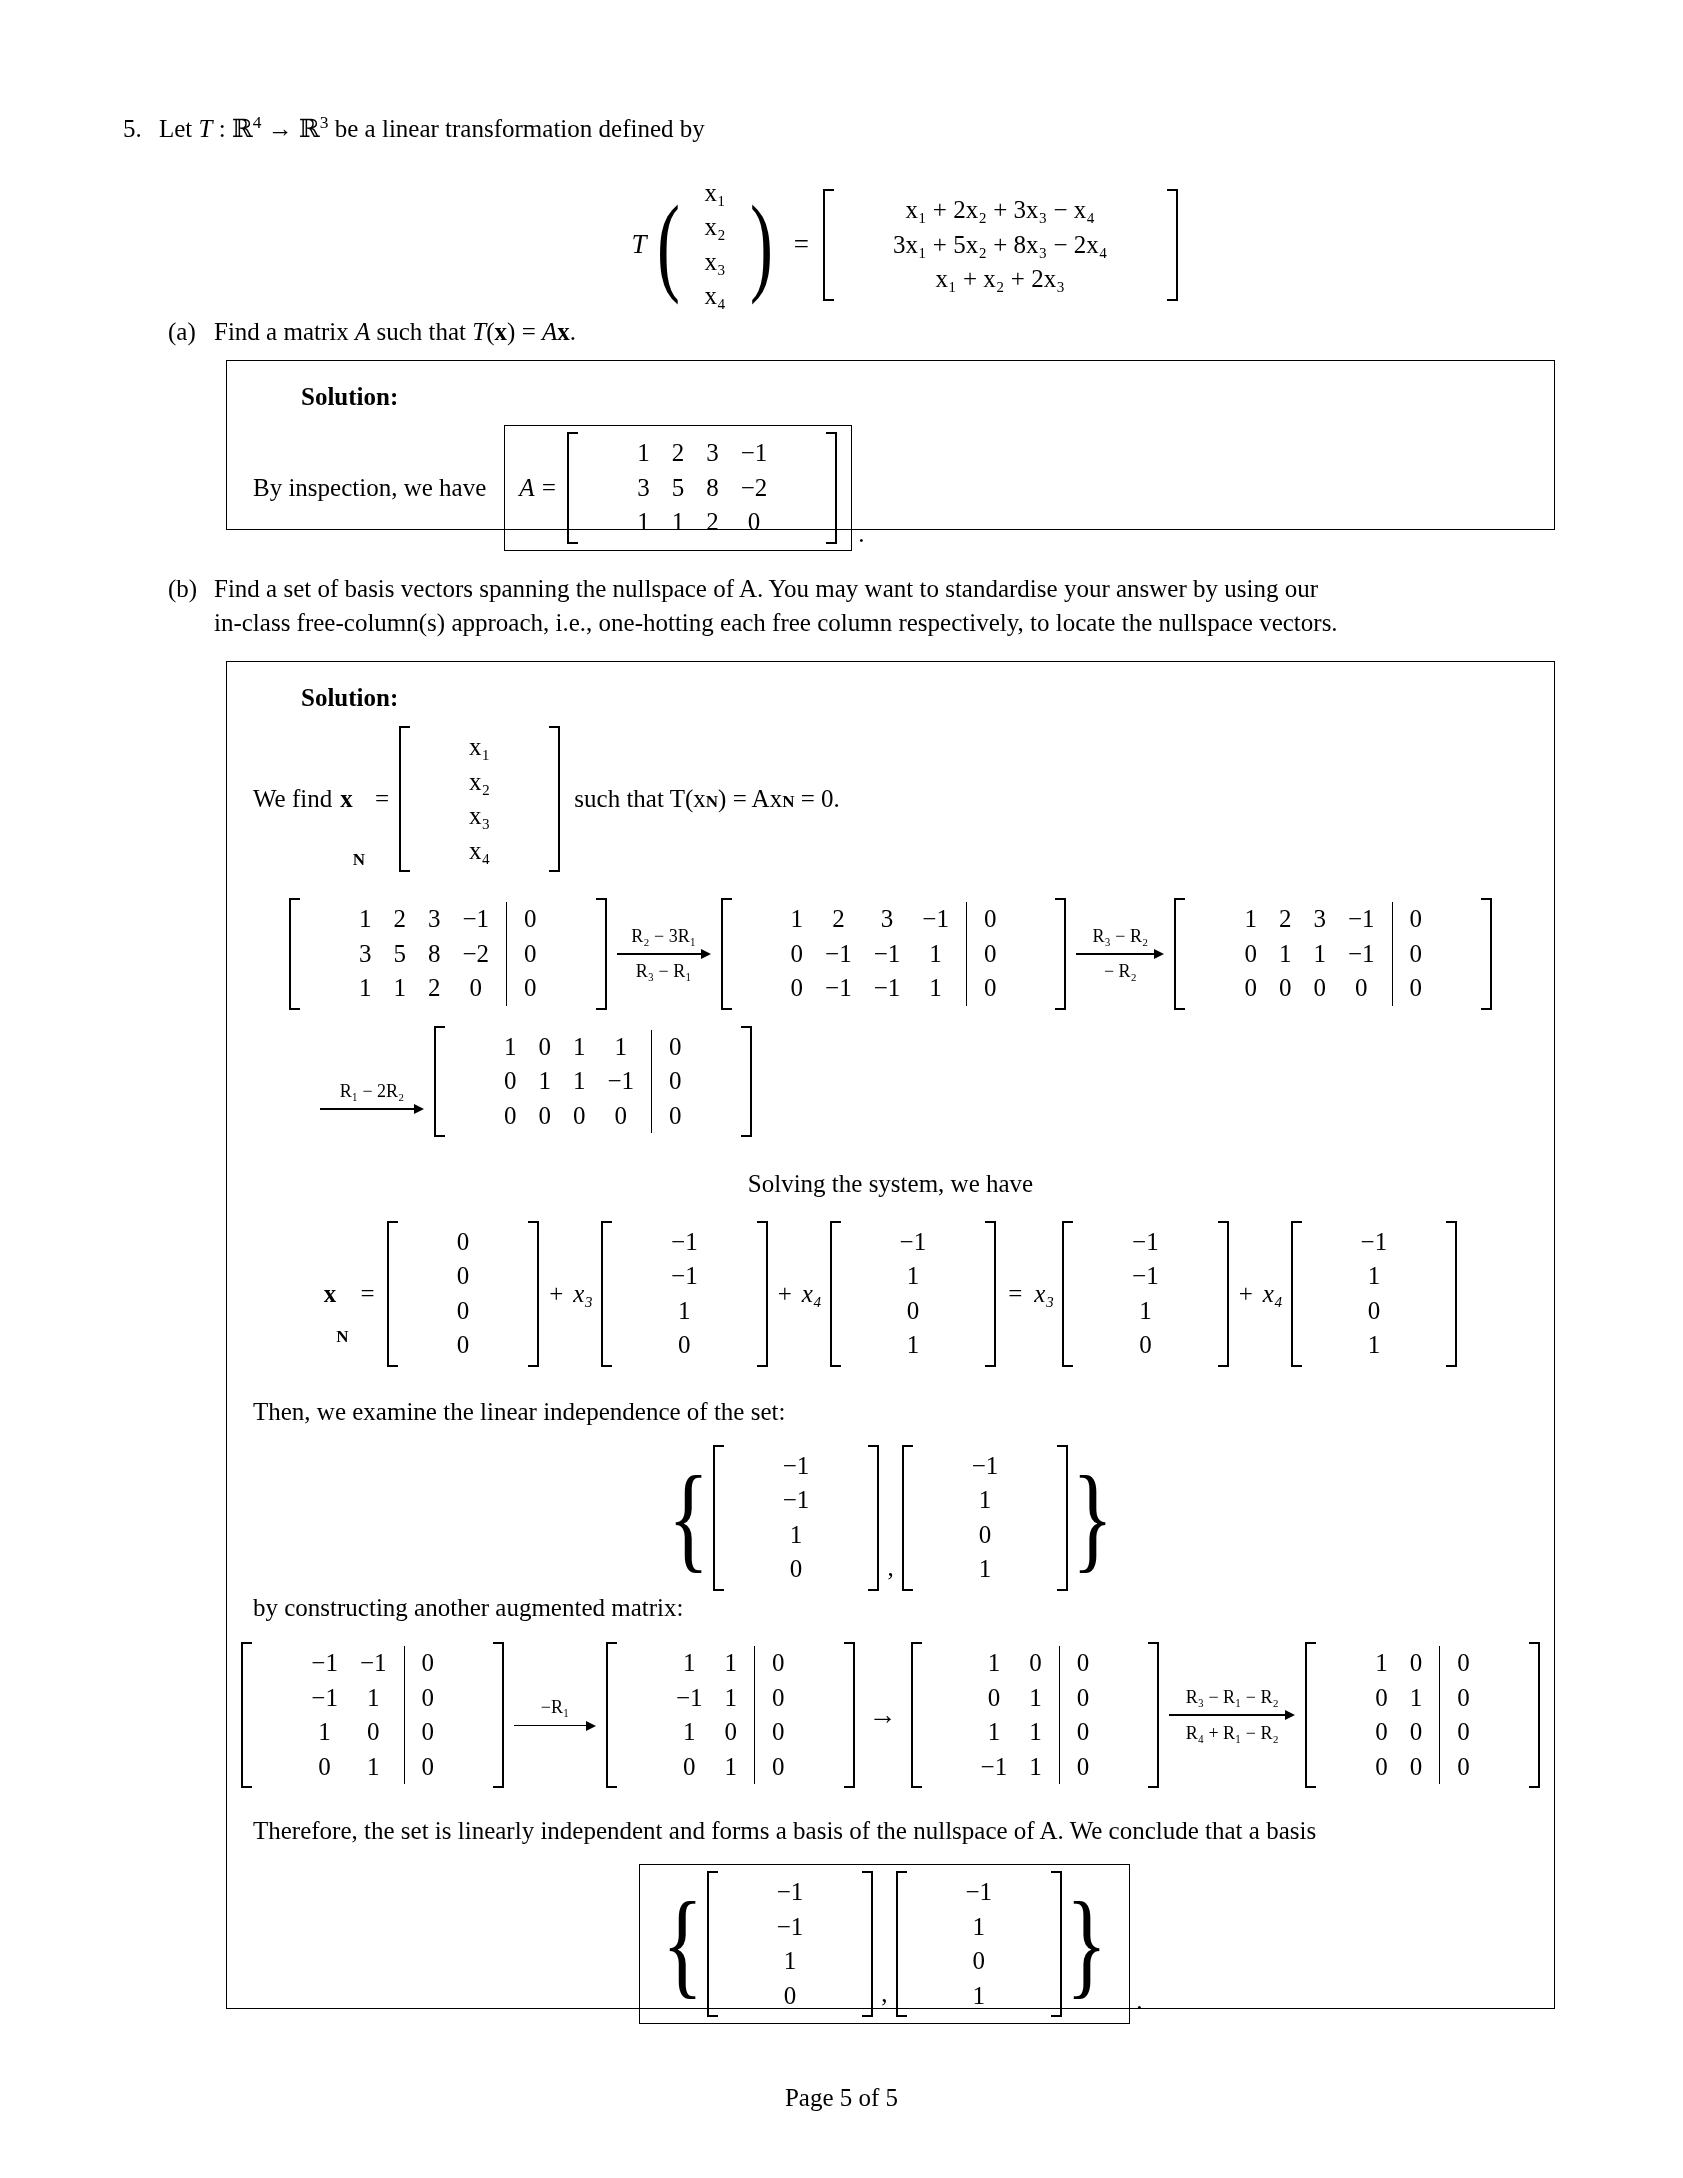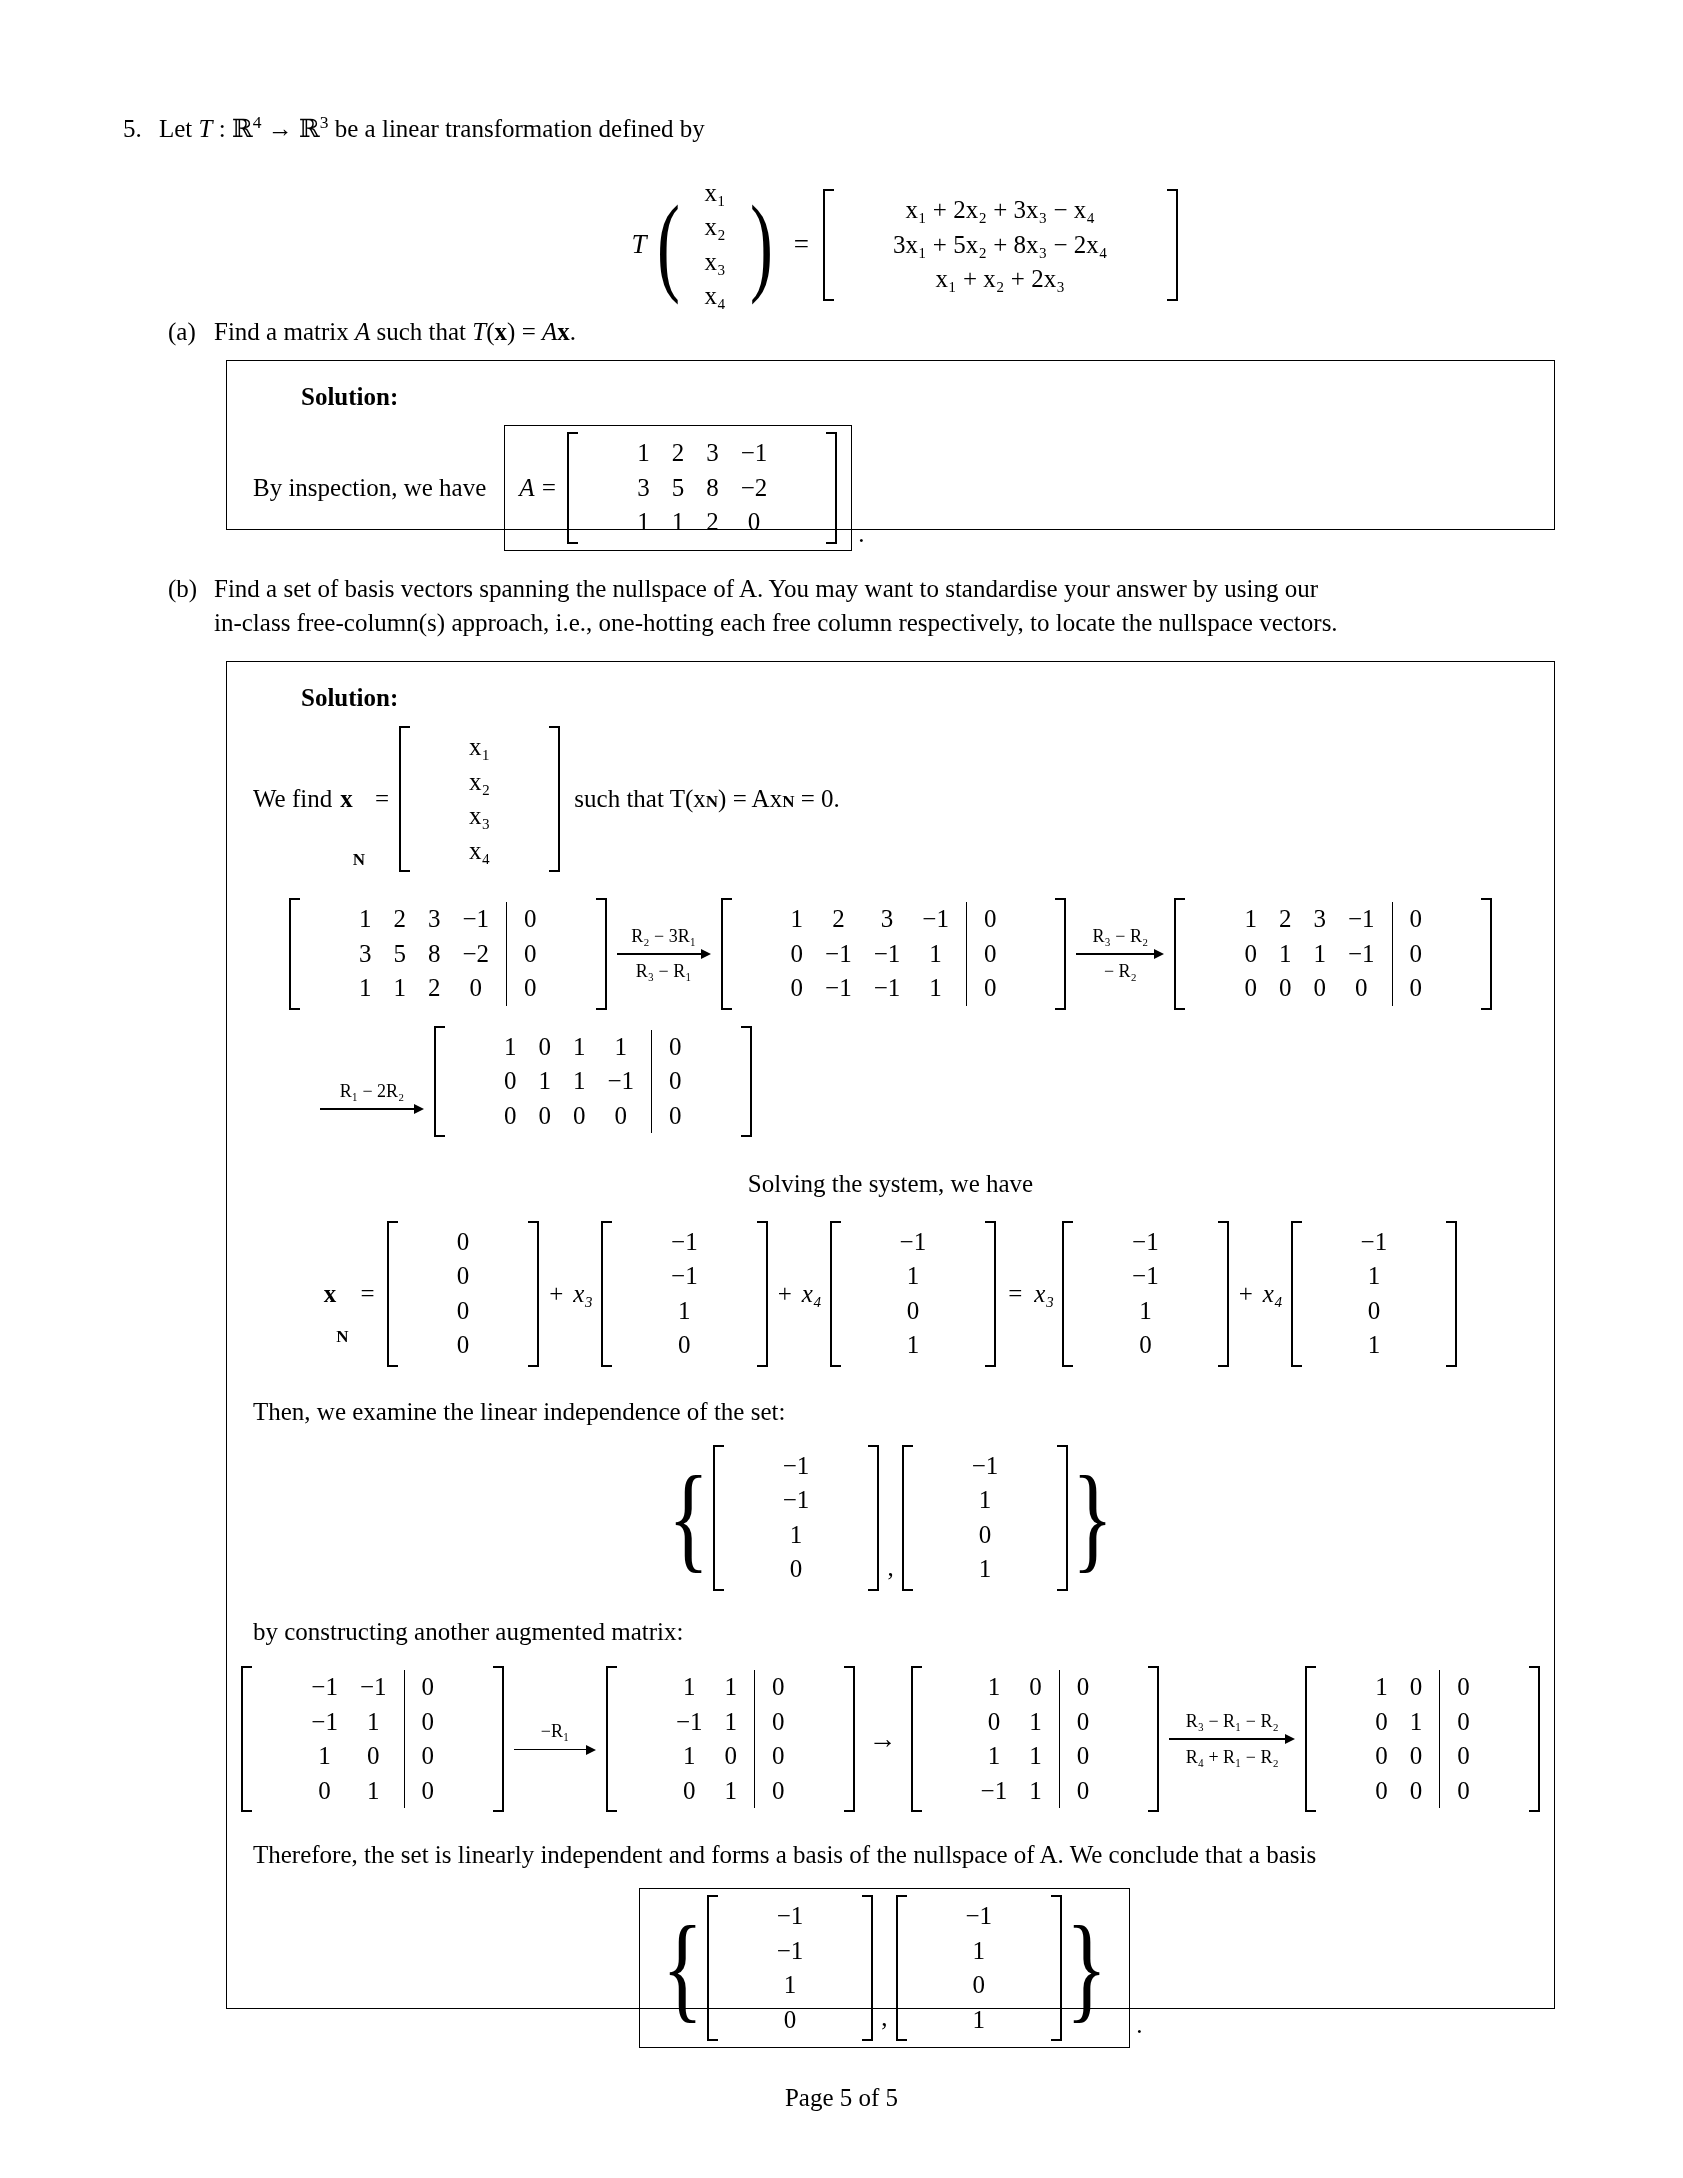--- a/index.html
+++ b/index.html
@@ -529,21 +529,21 @@
           <div>−1</div>
           <div>1</div>
           <div>0</div>
           <div>1</div>
         </span>
         <span class="brk brk-r"></span>
       </span>
       <span class="brace-r" style="margin-left:-4px;">}</span>
     </div>
 
-    <div class="txt" style="margin-top:24px;">by constructing another augmented matrix:</div>
+    <div class="txt" style="">by constructing another augmented matrix:</div>
 
     <div style="display:flex; align-items:center; justify-content:center; margin-top:18px;">
 
       <span class="matrix">
         <span class="brk brk-l"></span>
         <span style="display:flex; align-items:stretch;">
           <span class="mgrid" style="grid-template-columns:repeat(2,auto);">
             <div>−1</div>
             <div>−1</div>
             <div>−1</div>

